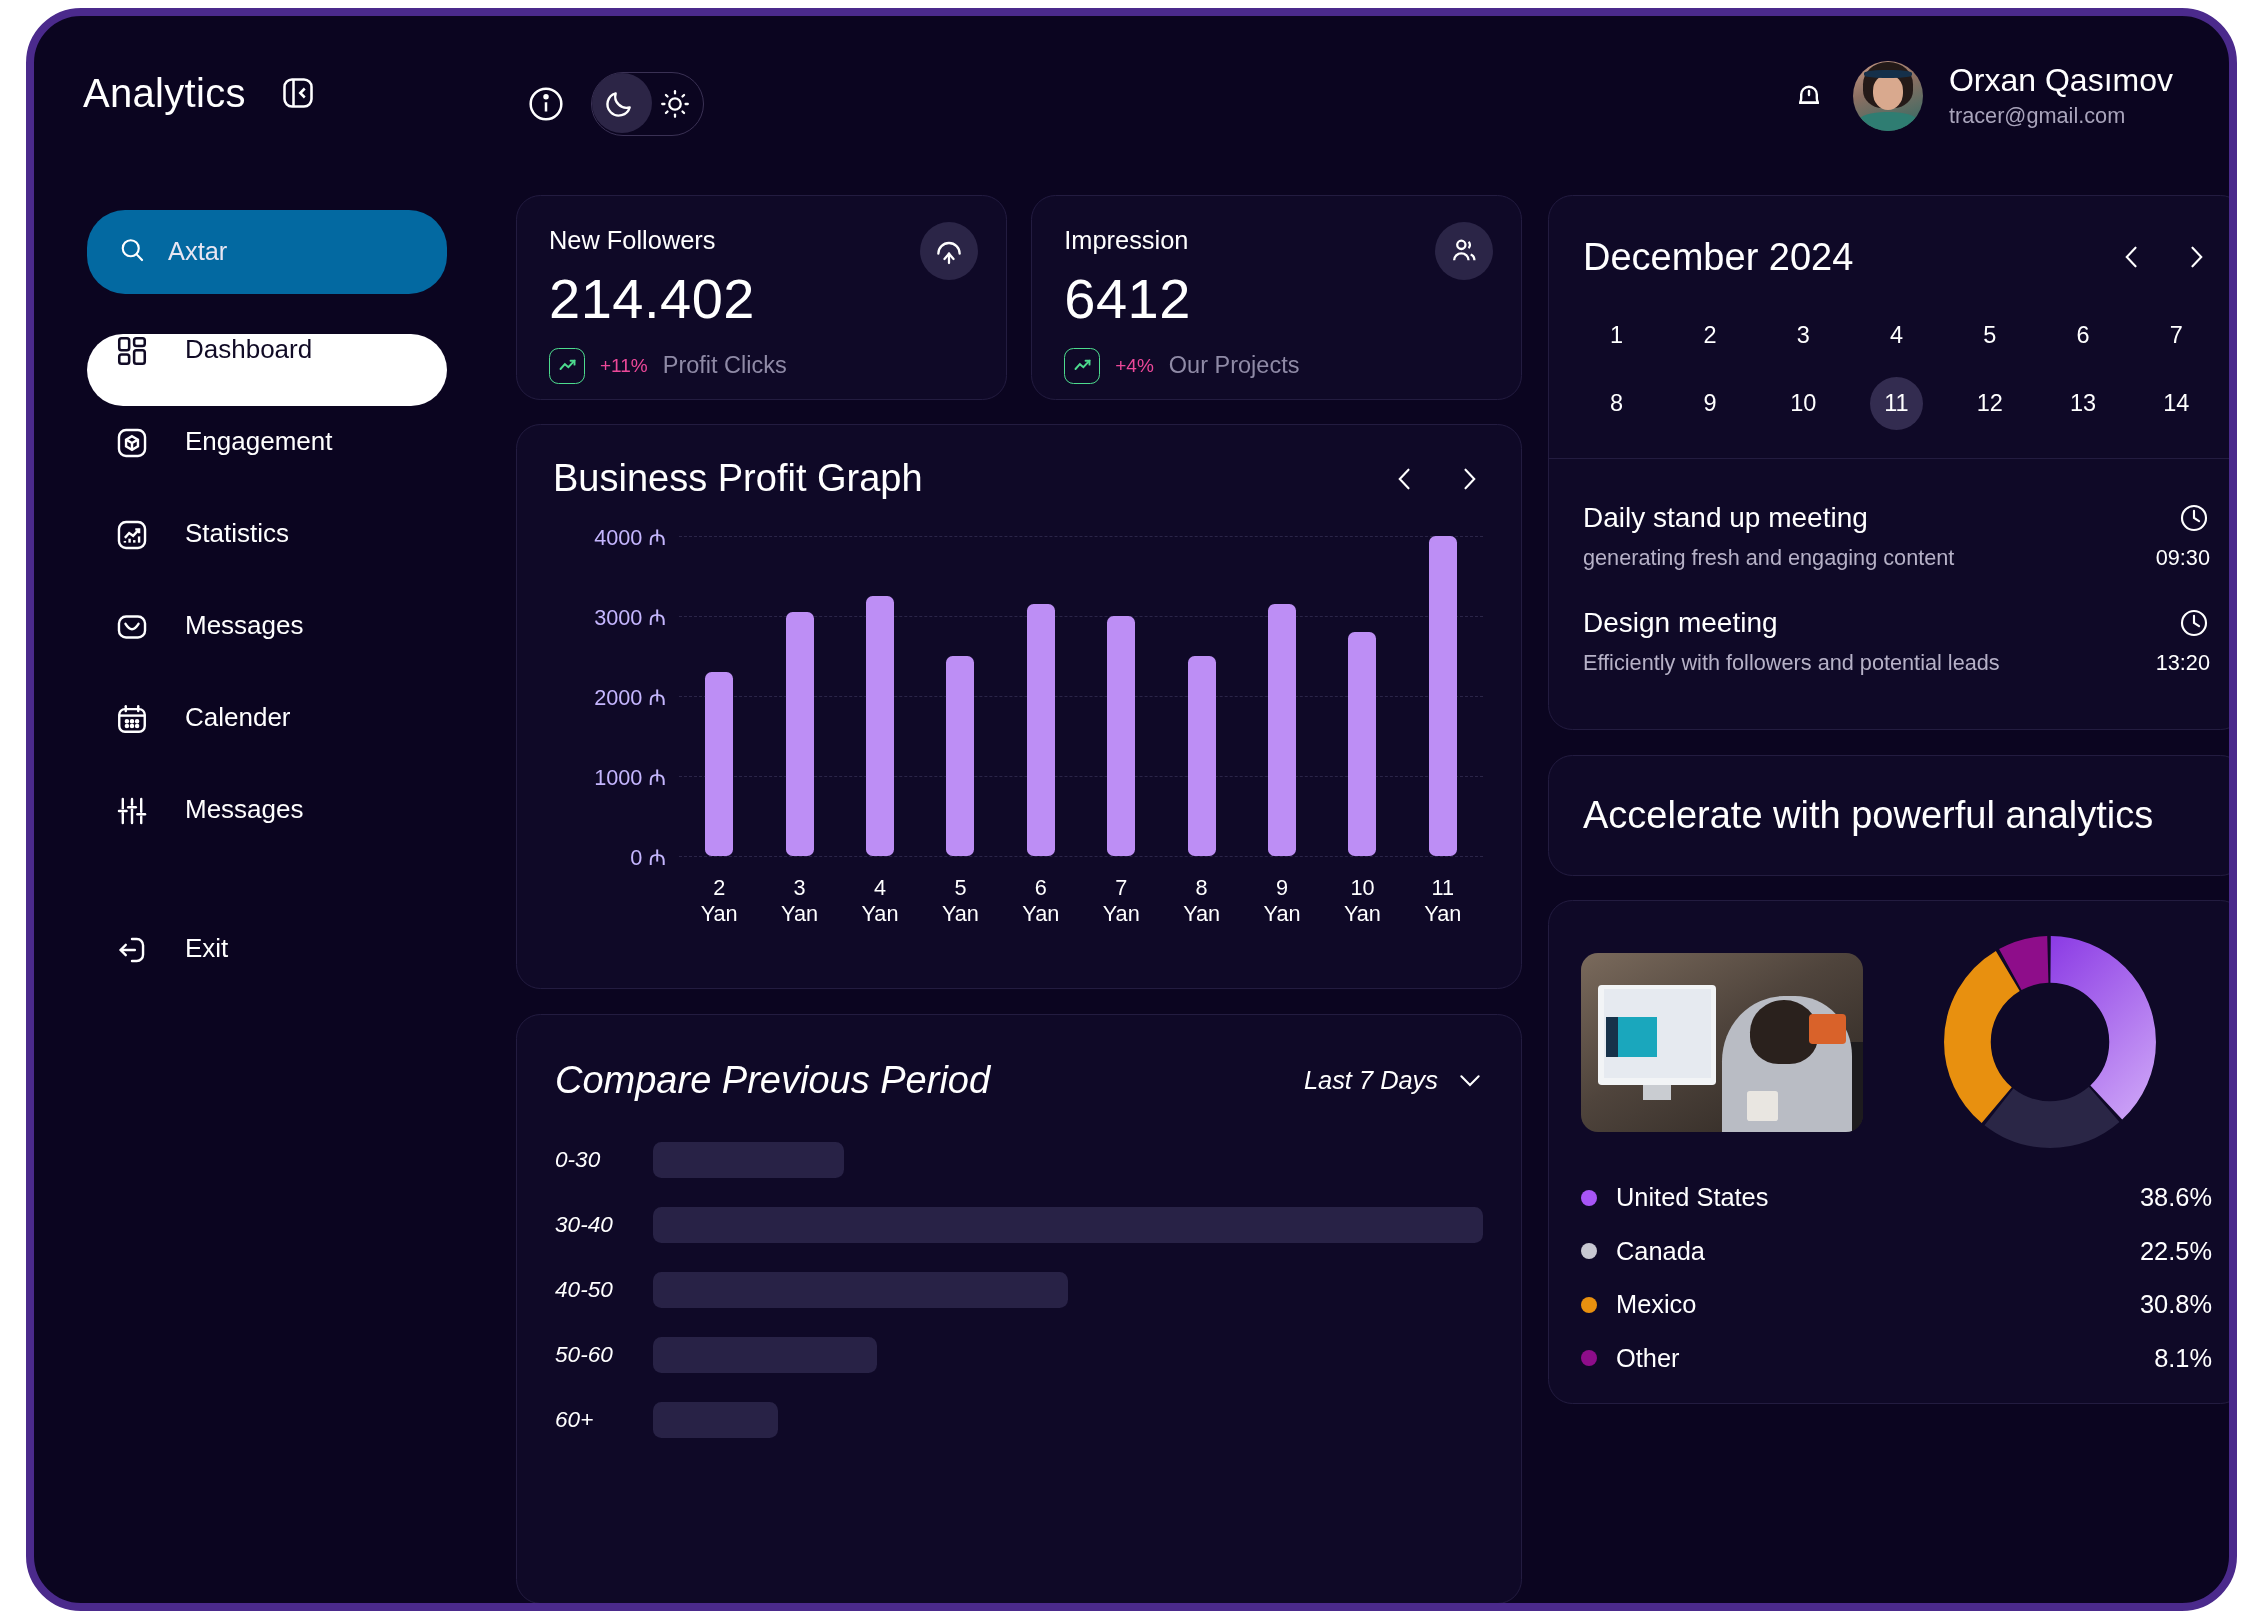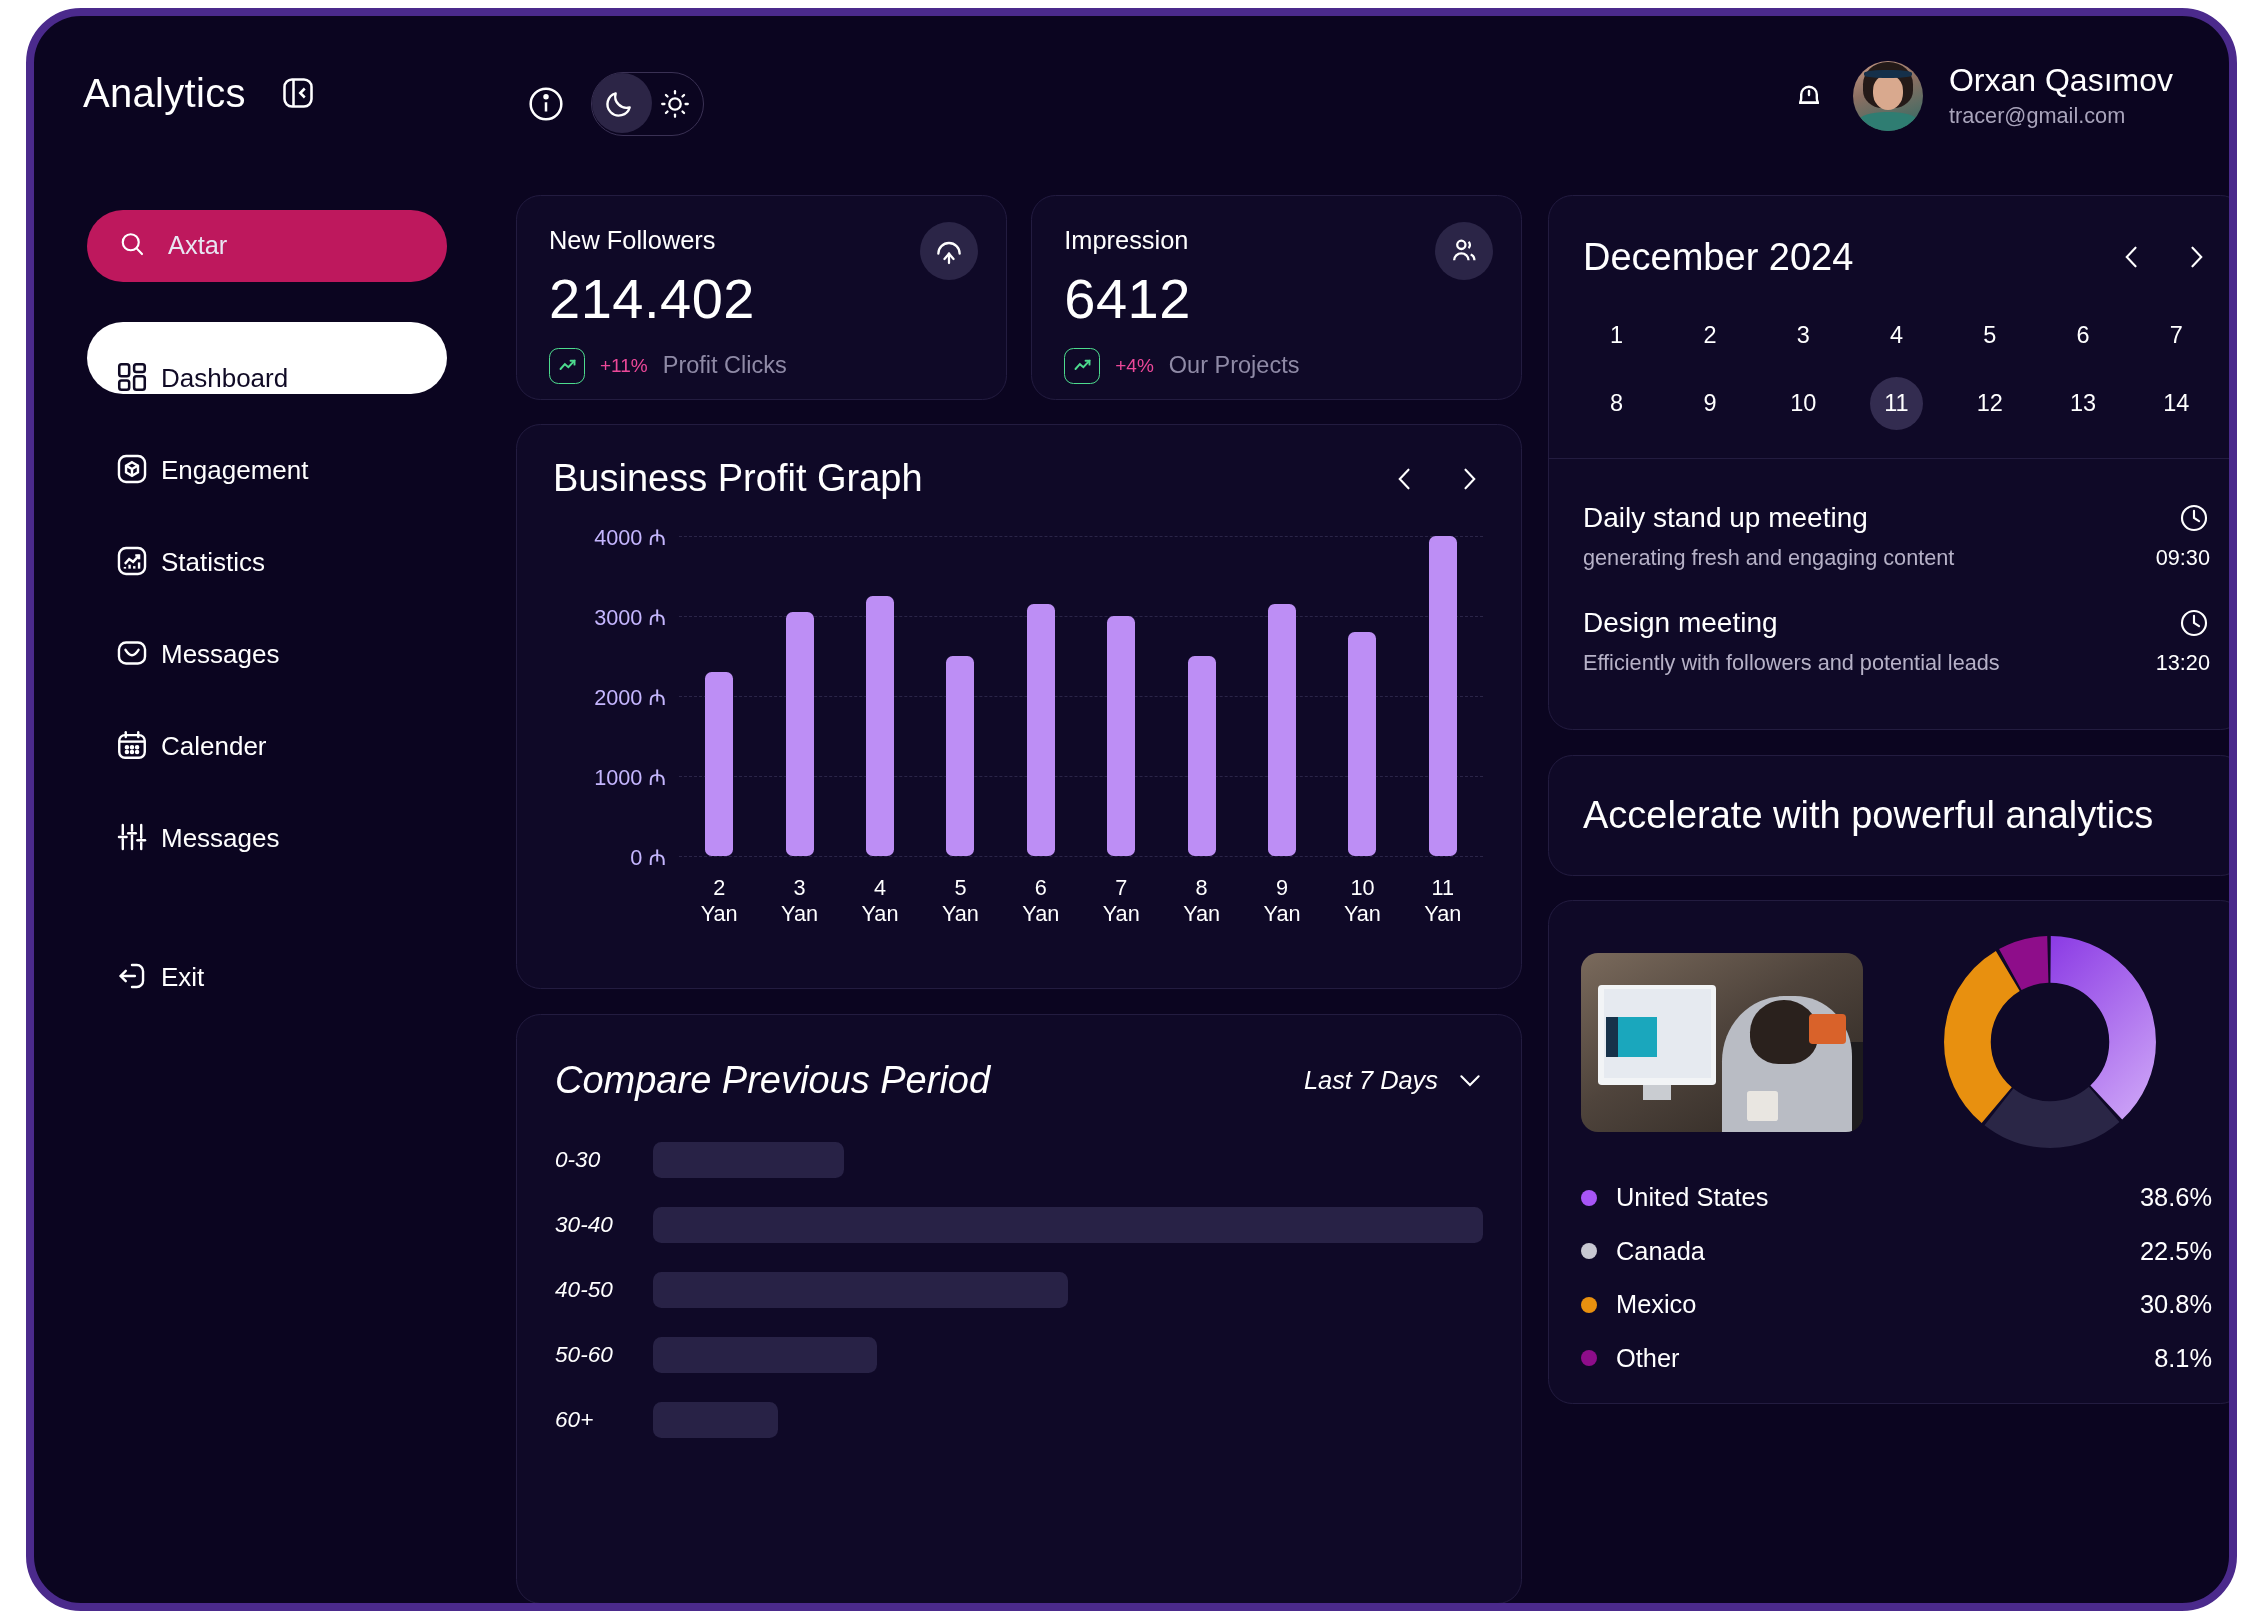--- a/index.html
+++ b/index.html
@@ -78,28 +78,28 @@
     position:absolute; left:8%; bottom:0; width:84%; height:26%;
     background:#2f7d72; border-radius:46% 46% 0 0;
   }
   .user-text { display:flex; flex-direction:column; gap: 4.7px; }
   .user-name { font-size: 32px; color: #fff; }
   .user-mail { font-size: 21.7px; color: #a9a4bb; }
 
   
   .sidebar { position: absolute; left: 53px; top: 194px; width: 360px; }
   .search-box {
-    height: 72px; border-radius: 38px; background: #be185d;
+    height: 84px; border-radius: 38px; background: #0369a1;
     display: flex; align-items: center; gap: 21px; padding: 0 30px;
   }
   .search-box .lbl { font-size: 25.4px; color: #e8e6f2; }
   .nav { margin-top: 40px; display: flex; flex-direction: column; }
   .nav-item {
     height: 72px; border-radius: 40px;
-    display: flex; align-items: flex-end; gap: 12px; padding: 0 28px;
+    display: flex; align-items: flex-start; gap: 36px; padding: 0 28px;
     color: #ffffff; margin-bottom: 20px;
   }
   .nav-item.active { background: #ffffff; color: #100a25; }
   .nav-item .lbl { font-size: 26px; }
   .nav-ico { width: 34px; height: 34px; flex: 0 0 auto; display:block; }
   .nav-spacer { height: 47px; }
 
   
   .main { position: absolute; left: 482px; top: 179px; width: 1006px; }
   .card { background: #0f0927; border: 1.4px solid #231c40; border-radius: 24.5px; }

